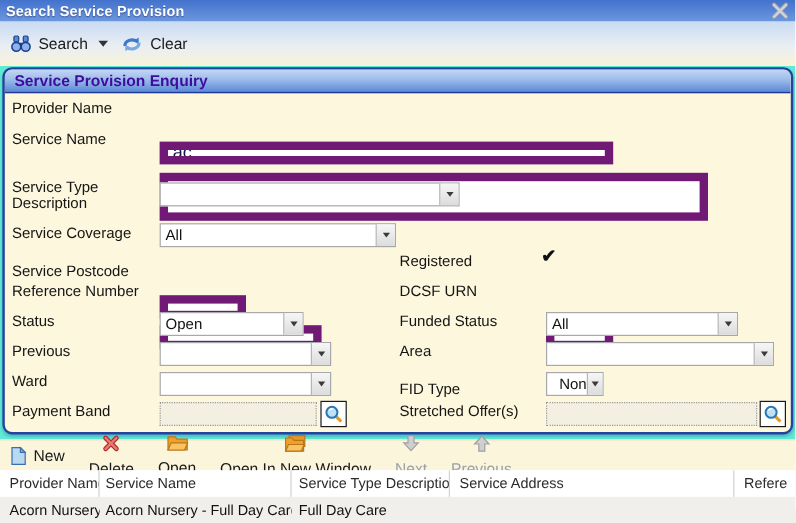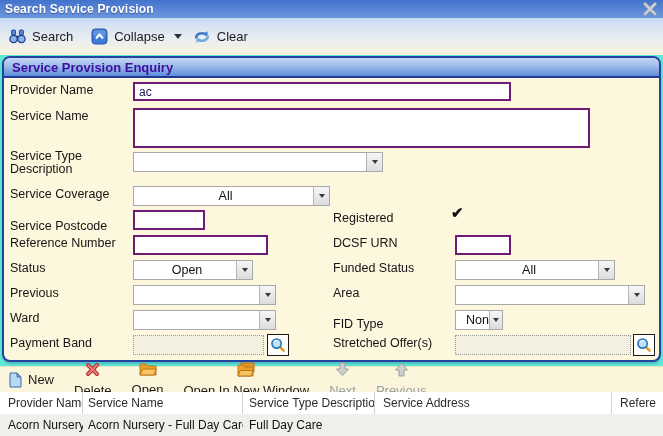--- a/index.html
+++ b/index.html
@@ -27,26 +27,26 @@
   .panel { position:absolute; left:2px; top:1px; width:659px; height:306px;
     border:2px solid #24429f; border-radius:8px; background:#fdf7dd; overflow:hidden;
     box-shadow:0 2px 2px rgba(40,60,130,.25); }
   .panel-header { height:20px; border-bottom:2px solid #1c3a96; border-radius:5px 5px 0 0;
     background:linear-gradient(#c4d6f3 0%, #9dbdea 45%, #5f8cd8 100%);
     display:flex; align-items:center; padding-left:8px; }
   .panel-header span { font-size:13px; font-weight:bold; color:#3f0d9e; }
   .panel-body { position:relative; width:100%; height:284px; font-size:12.5px; }
 
   .lbl { position:absolute; color:#151515; line-height:13px; }
-  .txt { position:absolute; border:2px solid #701a75; background:#fff; font-family:"Liberation Sans",sans-serif;
-    font-size:12px; padding:1px 4px; color:#13134d; }
+  .txt { position:absolute; border:7px solid #701a75; background:#fff; font-family:"Liberation Sans",sans-serif;
+    font-size:15px; padding:1px 4px; color:#13134d;margin-top:36px; }
   textarea.txt { resize:none; }
 
   .dd { position:absolute; height:20px; border:1px solid #a6a8ab; background:#fff; display:flex; }
-  .dd-val { flex:1; font-size:12.5px; color:#111; padding:2px 0 0 4px; overflow:hidden; white-space:nowrap;text-align:center; }
+  .dd-val { flex:1; font-size:12.5px; color:#111; padding:2px 0 0 4px; overflow:hidden; white-space:nowrap; }
   .dd-btn { width:16px; background:linear-gradient(#f6f6f6,#dcdcdc); border-left:1px solid #b5b5b5;
     display:flex; align-items:center; justify-content:center; }
   .dd-btn .caret { width:0; height:0; border-left:3.5px solid transparent; border-right:3.5px solid transparent;
     border-top:4.5px solid #3a3a3a; }
 
   .lookup { position:absolute; height:20px; border:1px dotted #9a9a9a; background:#f3f0e2; }
   .mag-btn { position:absolute; width:22px; height:22px; background:#fff; border:1px solid #1a1a1a;
     display:flex; align-items:center; justify-content:center; }
   .check { position:absolute; font-size:15px; font-weight:bold; color:#101010; }
 
@@ -93,30 +93,20 @@
         <svg width="17" height="15" viewBox="0 0 17 15">
           <rect x="2.6" y="1" width="4" height="5" rx="1.2" fill="#5b8ad2" stroke="#1d3f8f"></rect>
           <rect x="10.4" y="1" width="4" height="5" rx="1.2" fill="#5b8ad2" stroke="#1d3f8f"></rect>
           <rect x="7" y="6.6" width="3" height="3" fill="#1d3f8f"></rect>
           <circle cx="4.6" cy="10" r="3.7" fill="#8db4e8" stroke="#1d3f8f" stroke-width="1.3"></circle>
           <circle cx="12.4" cy="10" r="3.7" fill="#8db4e8" stroke="#1d3f8f" stroke-width="1.3"></circle>
         </svg>
       </span>
       <span>Search</span>
     </div>
-    <div class="tbtn">
-      <span>
-        <svg width="17" height="17" viewBox="0 0 17 17">
-          <rect x="1" y="1" width="15" height="15" rx="3.2" fill="#3e7ad6" stroke="#2456ad"></rect>
-          <rect x="2.2" y="2.2" width="12.6" height="6" rx="2.4" fill="#6fa0e6" opacity="0.7"></rect>
-          <path d="M5 10.5 L8.5 6.5 L12 10.5" stroke="#fff" stroke-width="2.1" fill="none"></path>
-        </svg>
-      </span>
-      <span>Collapse</span>
-    </div>
     <span class="menu-caret"></span>
     <div class="tbtn">
       <span>
         <svg width="18" height="16" viewBox="0 0 18 16">
           <path d="M3.2 9.4 a6 4.8 0 0 1 10.6-3.4" fill="none" stroke="#3e7ac8" stroke-width="2.6"></path>
           <path d="M14.8 6.6 a6 4.8 0 0 1 -10.6 3.4" fill="none" stroke="#77aade" stroke-width="2.6"></path>
           <path d="M14.6 2.2 L14.4 7 L10 5.4 Z" fill="#3e7ac8"></path>
           <path d="M3.4 13.8 L3.6 9 L8 10.6 Z" fill="#77aade"></path>
         </svg>
       </span>

